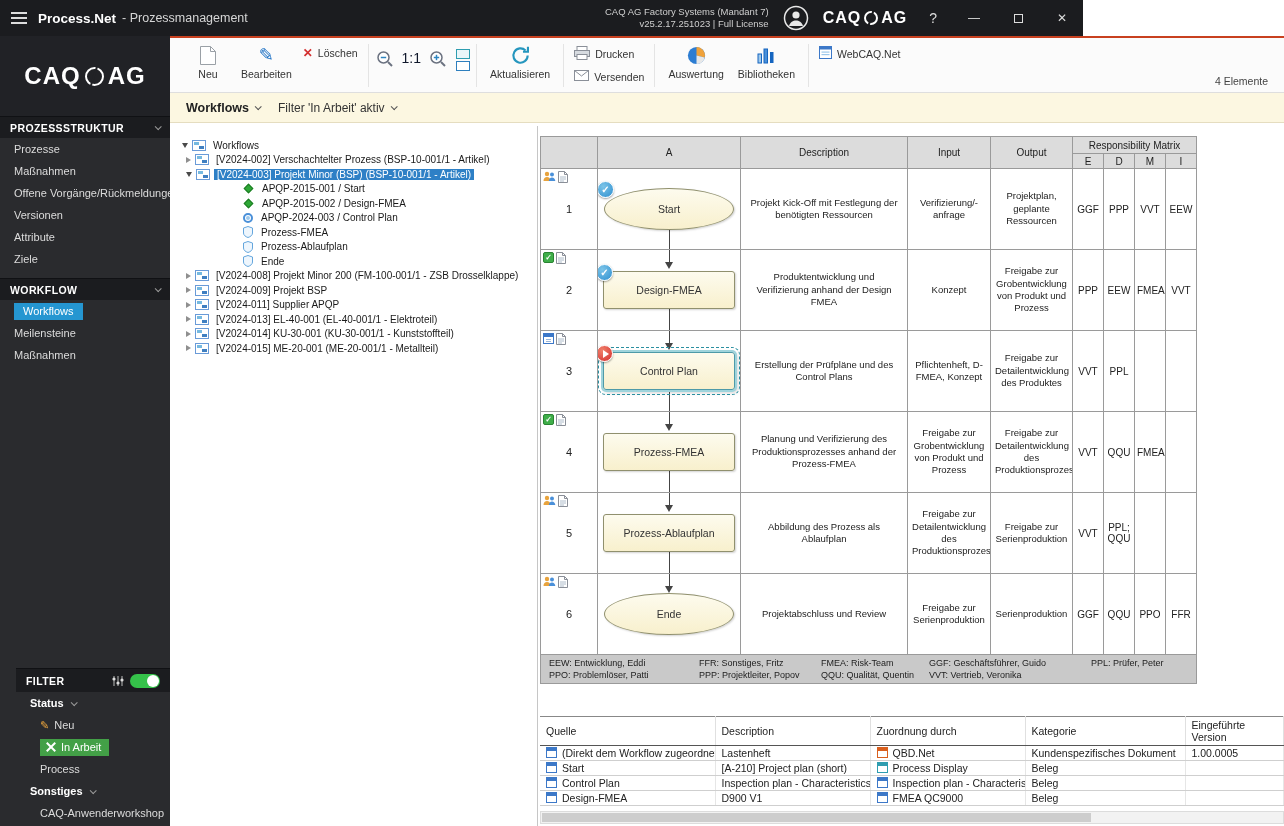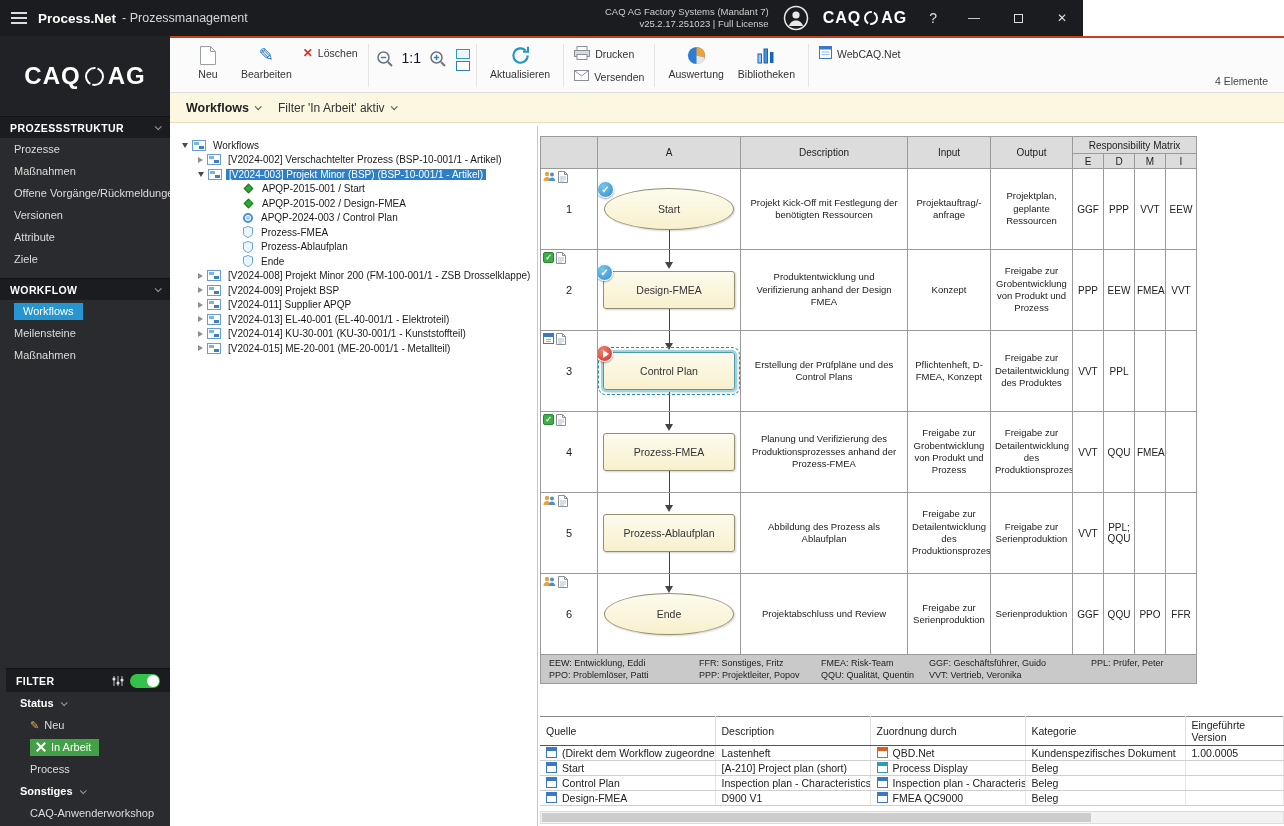--- a/index.html
+++ b/index.html
@@ -27,21 +27,21 @@
   .sidebar { position:absolute; left:0; top:36px; width:170px; bottom:0; background:#2a2b2e; color:#e3e3e3; }
   .side-logo { height:80px; display:flex; align-items:center; justify-content:center; color:#fff; font-weight:bold; font-size:24px; letter-spacing:1px; background:#212226; }
   .side-logo .logo-swoosh { width:19px; height:19px; margin:0 4px; }
   .side-logo .logo-swoosh::after { background:#212226; height:22px; left:6px; top:-4px; }
   .side-section { height:22px; background:#1b1c1f; color:#fff; font-size:10.5px; font-weight:bold; letter-spacing:.4px; display:flex; align-items:center; padding:0 10px; justify-content:space-between; border-top:1px solid #101114; cursor:pointer; }
   .side-section.mt { margin-top:8px; }
   .chev { display:inline-block; width:5px; height:5px; border-right:1.4px solid #9a9a9a; border-bottom:1.4px solid #9a9a9a; transform:rotate(45deg) translateY(-1px); }
   .chev.dark { border-color:#555; }
   .sb-item { height:22px; display:flex; align-items:center; padding-left:14px; font-size:11px; color:#dcdcdc; cursor:pointer; white-space:nowrap; overflow:hidden; }
   .active-pill { background:#2596d1; color:#fff; padding:2px 9px 3px 9px; }
-  .filter-block { position:absolute; left:6px; right:0; bottom:2px; }
+  .filter-block { position:absolute; left:16px; right:0; bottom:2px; }
   .filter-head { height:24px; background:#1b1c1f; border-top:1px solid #101114; display:flex; align-items:center; justify-content:space-between; padding:0 10px; font-size:10.5px; font-weight:bold; color:#fff; letter-spacing:.4px; }
   .fh-icons { display:flex; align-items:center; gap:6px; }
   .toggle { width:30px; height:14px; border-radius:7px; background:#35c24a; position:relative; display:inline-block; cursor:pointer; }
   .toggle .knob { position:absolute; right:1px; top:1px; width:12px; height:12px; border-radius:50%; background:#fff; }
   .filter-sub { height:22px; display:flex; align-items:center; gap:7px; padding-left:14px; font-size:11px; font-weight:bold; color:#fff; cursor:pointer; }
   .filter-item { padding-left:24px; }
   .pill-green { background:#43a047; color:#fff; padding:2px 8px 3px 6px; display:inline-flex; align-items:center; gap:5px; }
   .pill-plain { display:inline-flex; align-items:center; gap:5px; }
   .fi-pencil { color:#e8a33d; font-size:11px; }
   .fi-tools { position:relative; width:10px; height:10px; display:inline-block; }
@@ -70,21 +70,21 @@
   .vb-main { font-weight:bold; font-size:12.5px; color:#222; display:flex; align-items:center; gap:6px; cursor:pointer; }
   .vb-filter { font-size:12px; color:#333; display:flex; align-items:center; gap:6px; cursor:pointer; }
 
   .content { position:absolute; top:90px; left:0; right:0; bottom:0; }
   .tree-panel { position:absolute; left:0; top:0; width:368px; bottom:0; background:#fff; border-right:1px solid #c6c6c6; overflow:hidden; padding-top:12px; }
   .main-panel { position:absolute; left:369px; top:0; right:0; bottom:0; background:#fff; overflow:hidden; }
 
   
   .tree-row { display:flex; align-items:center; height:14.5px; font-size:10px; white-space:nowrap; cursor:pointer; }
   .tree-row.lvl0 { padding-left:12px; }
-  .tree-row.lvl1 { padding-left:28px; }
+  .tree-row.lvl1 { padding-left:16px; }
   .tree-row.lvl2 { padding-left:64px; }
   .tw-arrow { flex:none; margin-right:4px; }
   .tw-arrow.col { width:0; height:0; border-top:3.5px solid transparent; border-bottom:3.5px solid transparent; border-left:5px solid #8f8f8f; }
   .tw-arrow.exp { width:0; height:0; border-left:3.5px solid transparent; border-right:3.5px solid transparent; border-top:5px solid #4a4a4a; }
   .tree-label { padding:0 3px; color:#1a1a1a; }
   .tree-label.selected { background:#2e80c6; color:#fff; }
   .ic-wf { display:inline-block; flex:none; width:14px; height:11px; background:#fff; border:1px solid #6a9bd8; position:relative; margin-right:4px; }
   .ic-wf::before { content:""; position:absolute; left:1px; top:1px; width:5px; height:3px; background:#76b9e0; }
   .ic-wf::after { content:""; position:absolute; right:1px; bottom:1px; width:5px; height:3px; background:#3f7fc1; }
   .ic-diamond { flex:none; width:7px; height:7px; background:#2ea836; border:1px solid #1d7a24; transform:rotate(45deg); margin:0 7px 0 2px; }
@@ -529,21 +529,21 @@
                 <td>
                   <div class="flowcell">
                     <div class="conn conn-bottom"></div>
                     <div class="shape oval">
                       <span class="shape-label">Start</span>
                       <span class="badge badge-done">✓</span>
                     </div>
                   </div>
                 </td>
                 <td class="td-desc">Projekt Kick-Off mit Festlegung der benötigten Ressourcen</td>
-                <td class="td-io">Projektauftrag/-anfrage</td>
+                <td class="td-io">Verifizierung/-anfrage</td>
                 <td class="td-io">Projektplan, geplante Ressourcen</td>
                 <td class="td-resp">GGF</td>
                 <td class="td-resp">PPP</td>
                 <td class="td-resp">VVT</td>
                 <td class="td-resp">EEW</td>
               </tr>
               <tr>
                 <td>
                   <div class="numcell">
                     <div class="row-icons">

